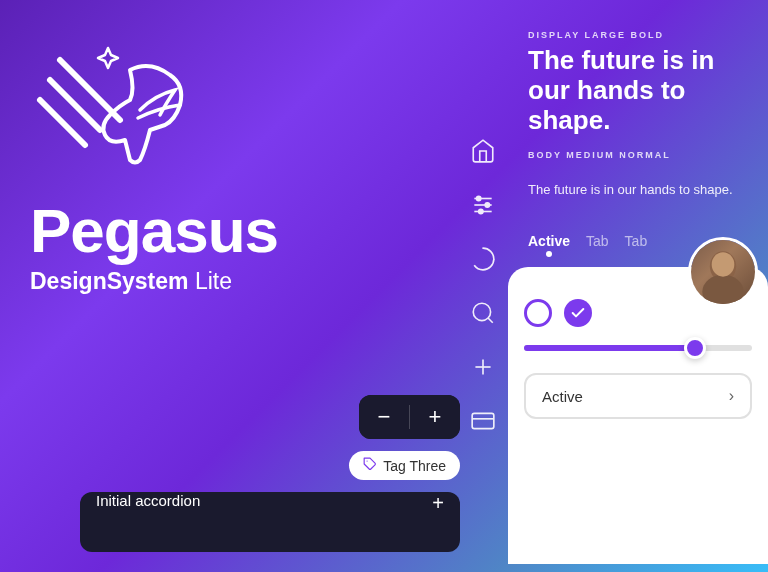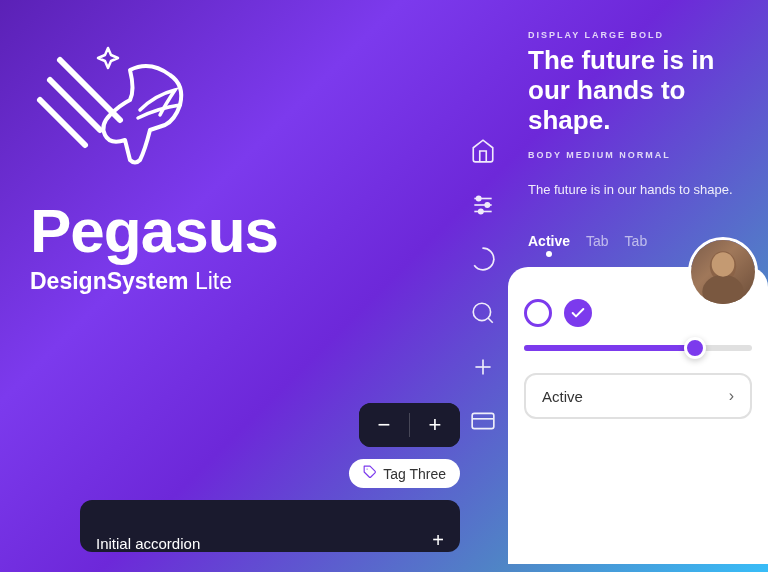--- a/index.html
+++ b/index.html
@@ -120,23 +120,23 @@
       font-size: 14px;
     }
 
     
     .accordion {
       width: 100%;
       max-width: 380px;
       background: #1a1a2e;
       border-radius: 12px;
       padding: 0 16px;
-      height: 52px;
-      display: flex;
-      align-items: flex-end;
+      height: 60px;
+      display: flex;
+      align-items: flex-start;
       justify-content: space-between;
       cursor: pointer;
     }
     .accordion-label {
       color: white;
       font-size: 15px;
     }
     .accordion-icon {
       color: white;
       font-size: 20px;

